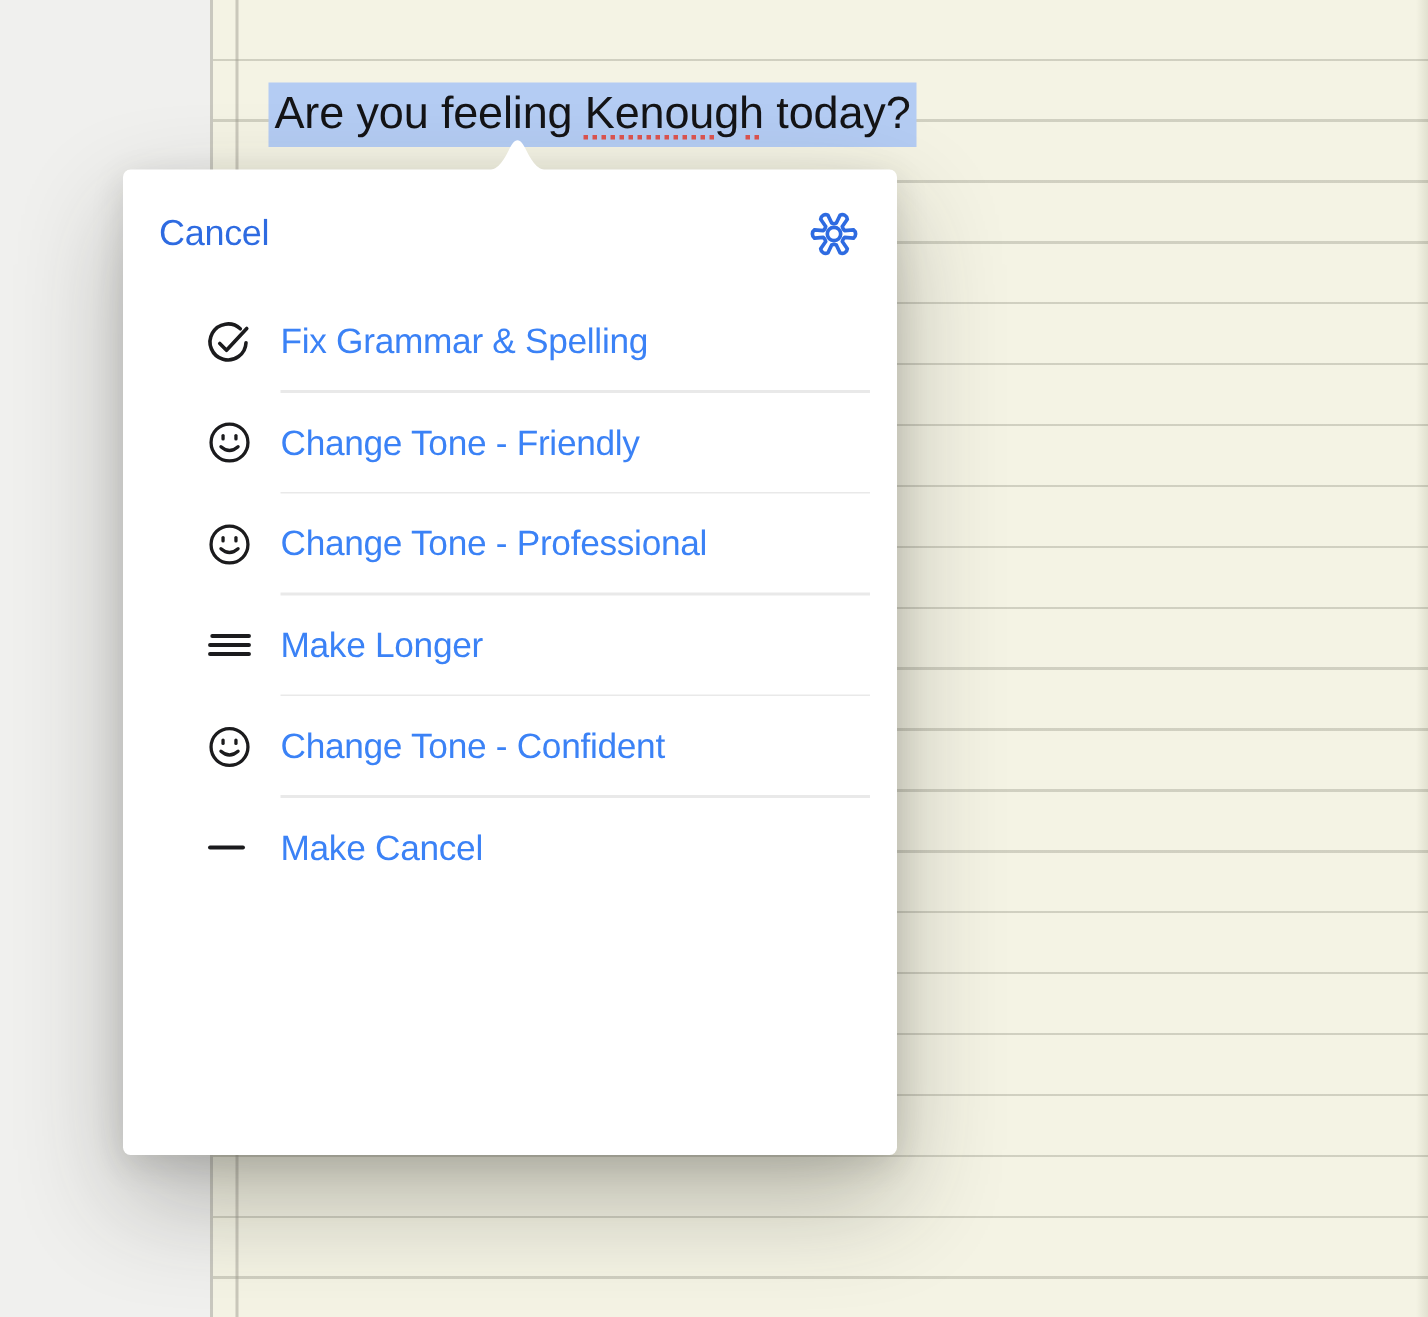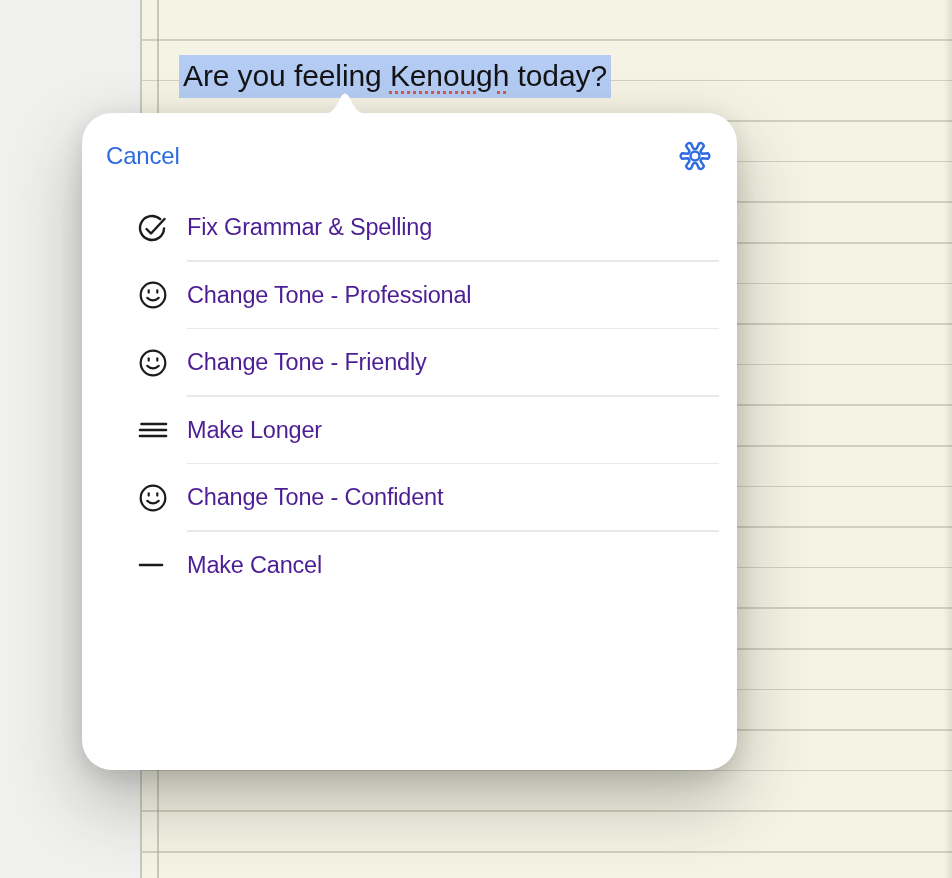--- a/index.html
+++ b/index.html
@@ -40,22 +40,22 @@
   .misspelled{
     text-decoration:underline dotted var(--misspell,#dd5450);
     text-decoration-thickness:2.6px;
     text-underline-offset:5px;
   }
   
   .popover-arrow{
     position:absolute;left:322px;top:89px;z-index:6;
   }
   .popover{
-    position:absolute;left:82px;top:113px;width:655px;height:657px;
-    background:#ffffff;border-radius:30px;z-index:5;
+    position:absolute;left:82px;top:113px;width:516px;height:657px;
+    background:#ffffff;border-radius:5px;z-index:5;
     box-shadow:0 30px 70px rgba(40,40,35,.30), 0 6px 22px rgba(40,40,35,.14);
   }
   .pop-header{
     position:relative;margin-top:25px;height:36px;
     display:flex;align-items:center;padding:0 24px;
   }
   .cancel-btn{
     background:none;border:none;padding:0;cursor:pointer;
     font-family:inherit;font-size:24px;color:var(--accent,#2e6be1);
     letter-spacing:-.2px;
@@ -79,21 +79,21 @@
   }
   .menu-row:not(:last-child)::after{
     content:"";position:absolute;left:105px;right:18px;bottom:0;height:1.5px;
     background:var(--divider,#e9e9e9);
   }
   .row-icon{
     width:32px;height:32px;flex:0 0 32px;display:flex;
     align-items:center;justify-content:center;color:#1b1b1d;
   }
   .row-label{
-    margin-left:18px;font-size:23.5px;color:#4c1d95;letter-spacing:-.2px;
+    margin-left:18px;font-size:23.5px;color:#3b82f6;letter-spacing:-.2px;
   }
   svg{display:block;}
 </style>
 </head>
 <body style="--accent: #2e6be1; --selection: #b4ccf3; --paper: #f4f3e4; --desktop: #f0f0ee; --divider: #e9e9e9; --misspell: #dd5450;">
 
 <svg width="0" height="0" style="position:absolute" aria-hidden="true">
   <defs>
     <symbol id="sym-check-circle-icon" viewBox="0 0 32 32">
       <path d="M 23.2 7.2 A 12 12 0 1 0 27 16.5" fill="none" stroke="currentColor" stroke-width="2.4" stroke-linecap="round"></path>
@@ -167,30 +167,30 @@
     <span class="row-label">Fix Grammar &amp; Spelling</span>
   </div>
 
 
   <div class="menu-row">
     <span class="row-icon">
           <svg width="32" height="32">
             <use href="#sym-smiley-icon"></use>
           </svg>
         </span>
+    <span class="row-label">Change Tone - Friendly</span>
+  </div>
+
+  <div class="menu-row">
+    <span class="row-icon">
+          <svg width="32" height="32">
+            <use href="#sym-smiley-icon"></use>
+          </svg>
+        </span>
     <span class="row-label">Change Tone - Professional</span>
-  </div>
-
-  <div class="menu-row">
-    <span class="row-icon">
-          <svg width="32" height="32">
-            <use href="#sym-smiley-icon"></use>
-          </svg>
-        </span>
-    <span class="row-label">Change Tone - Friendly</span>
   </div>
 
   <div class="menu-row">
     <span class="row-icon">
           <svg width="32" height="32">
             <use href="#sym-make-longer-icon"></use>
           </svg>
         </span>
     <span class="row-label">Make Longer</span>
   </div>

